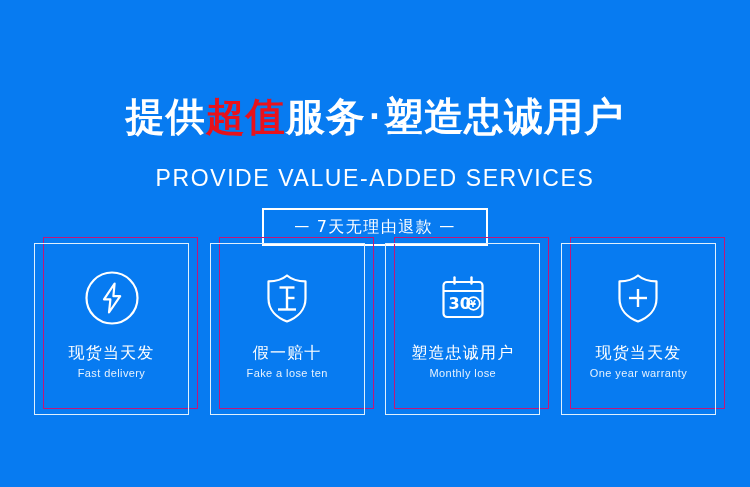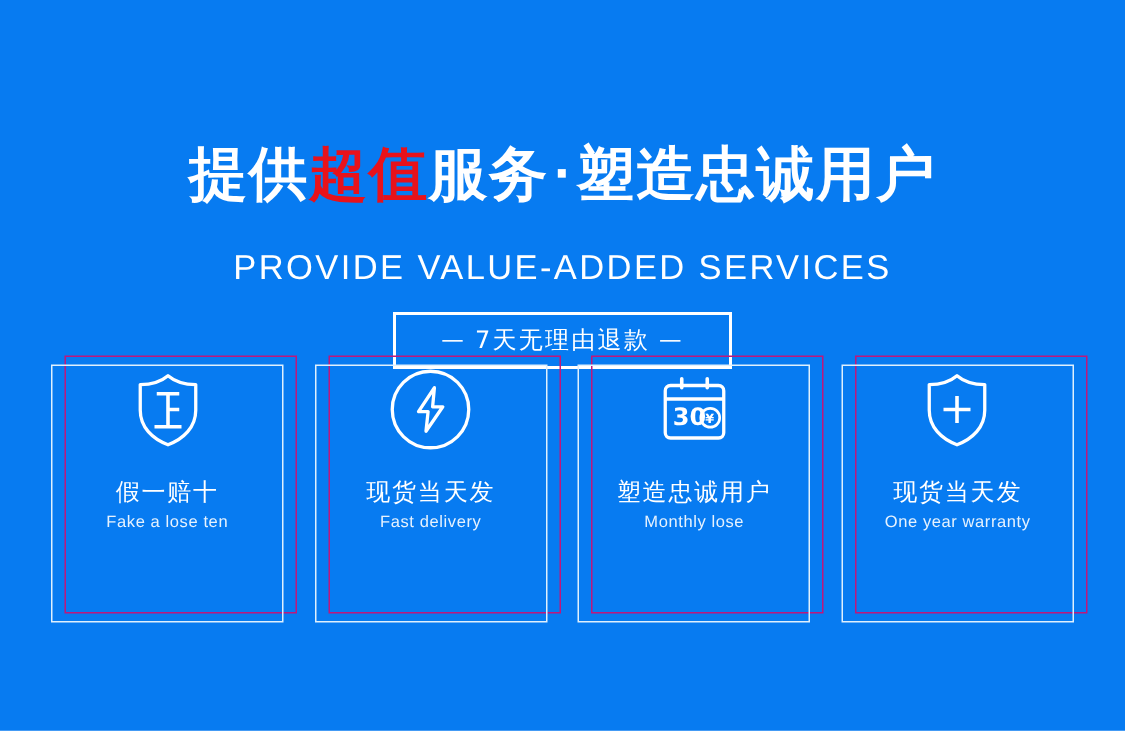--- a/index.html
+++ b/index.html
@@ -136,20 +136,21 @@
     position: absolute;
     left: 0;
     top: 0;
     width: 155px;
     height: 172px;
     display: flex;
     flex-direction: column;
     align-items: center;
     justify-content: flex-start;
     box-sizing: border-box;
+    padding-top: 25px;
   }
 
   .icon-box {
     height: 60px;
     width: 60px;
     display: flex;
     align-items: center;
     justify-content: center;
   }
   .icon-box svg {
@@ -193,45 +194,45 @@
   </div>
 
   <div class="cards">
 
     <div class="card">
       <div class="accent"></div>
       <div class="frame"></div>
       <div class="inner">
         <div class="icon-box">
           <svg width="58" height="58" viewBox="0 0 58 58" fill="none">
+            <circle cx="29" cy="29" r="25.5" stroke="#ffffff" stroke-width="2.2"></circle>
+            <path d="M31.6 14.5 L21.0 30.4 L27.4 30.4 L26.0 43.5 L37.2 27.2 L30.4 27.2 Z" stroke="#ffffff" stroke-width="2.2" stroke-linejoin="round" fill="none"></path>
+          </svg>
+        </div>
+        <div class="card-title">现货当天发</div>
+        <div class="card-sub">Fast delivery</div>
+      </div>
+    </div>
+
+    <div class="card">
+      <div class="accent"></div>
+      <div class="frame"></div>
+      <div class="inner">
+        <div class="icon-box">
+          <svg width="58" height="58" viewBox="0 0 58 58" fill="none">
             <path d="M29 6.5 C23.5 11.2 17.0 12.4 10.5 12.4 L10.5 29.5 C10.5 40.8 18.6 48.6 29 52.5
                      C39.4 48.6 47.5 40.8 47.5 29.5 L47.5 12.4 C41.0 12.4 34.5 11.2 29 6.5 Z" stroke="#ffffff" stroke-width="2.2" stroke-linejoin="round" fill="none"></path>
             <path d="M21.5 18.5 L36.5 18.5" stroke="#ffffff" stroke-width="2.4" stroke-linecap="butt"></path>
             <path d="M29 18.5 L29 40.5" stroke="#ffffff" stroke-width="2.4" stroke-linecap="butt"></path>
             <path d="M29 29.0 L36.5 29.0" stroke="#ffffff" stroke-width="2.4" stroke-linecap="butt"></path>
             <path d="M20.0 40.5 L38.0 40.5" stroke="#ffffff" stroke-width="2.4" stroke-linecap="butt"></path>
           </svg>
         </div>
         <div class="card-title">假一赔十</div>
         <div class="card-sub">Fake a lose ten</div>
-      </div>
-    </div>
-
-    <div class="card">
-      <div class="accent"></div>
-      <div class="frame"></div>
-      <div class="inner">
-        <div class="icon-box">
-          <svg width="58" height="58" viewBox="0 0 58 58" fill="none">
-            <circle cx="29" cy="29" r="25.5" stroke="#ffffff" stroke-width="2.2"></circle>
-            <path d="M31.6 14.5 L21.0 30.4 L27.4 30.4 L26.0 43.5 L37.2 27.2 L30.4 27.2 Z" stroke="#ffffff" stroke-width="2.2" stroke-linejoin="round" fill="none"></path>
-          </svg>
-        </div>
-        <div class="card-title">现货当天发</div>
-        <div class="card-sub">Fast delivery</div>
       </div>
     </div>
 
     <div class="card">
       <div class="accent"></div>
       <div class="frame"></div>
       <div class="inner">
         <div class="icon-box">
           <svg width="58" height="58" viewBox="0 0 58 58" fill="none">
             <path d="M20.5 8.5 L20.5 14.5" stroke="#ffffff" stroke-width="2.4" stroke-linecap="round"></path>

